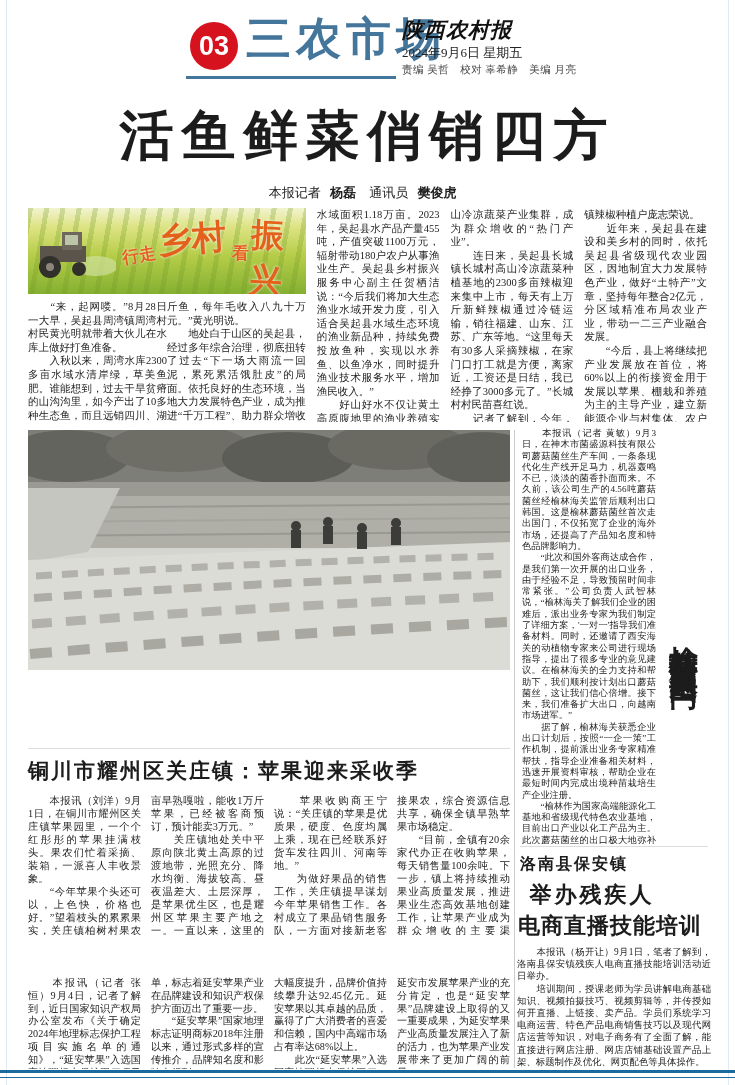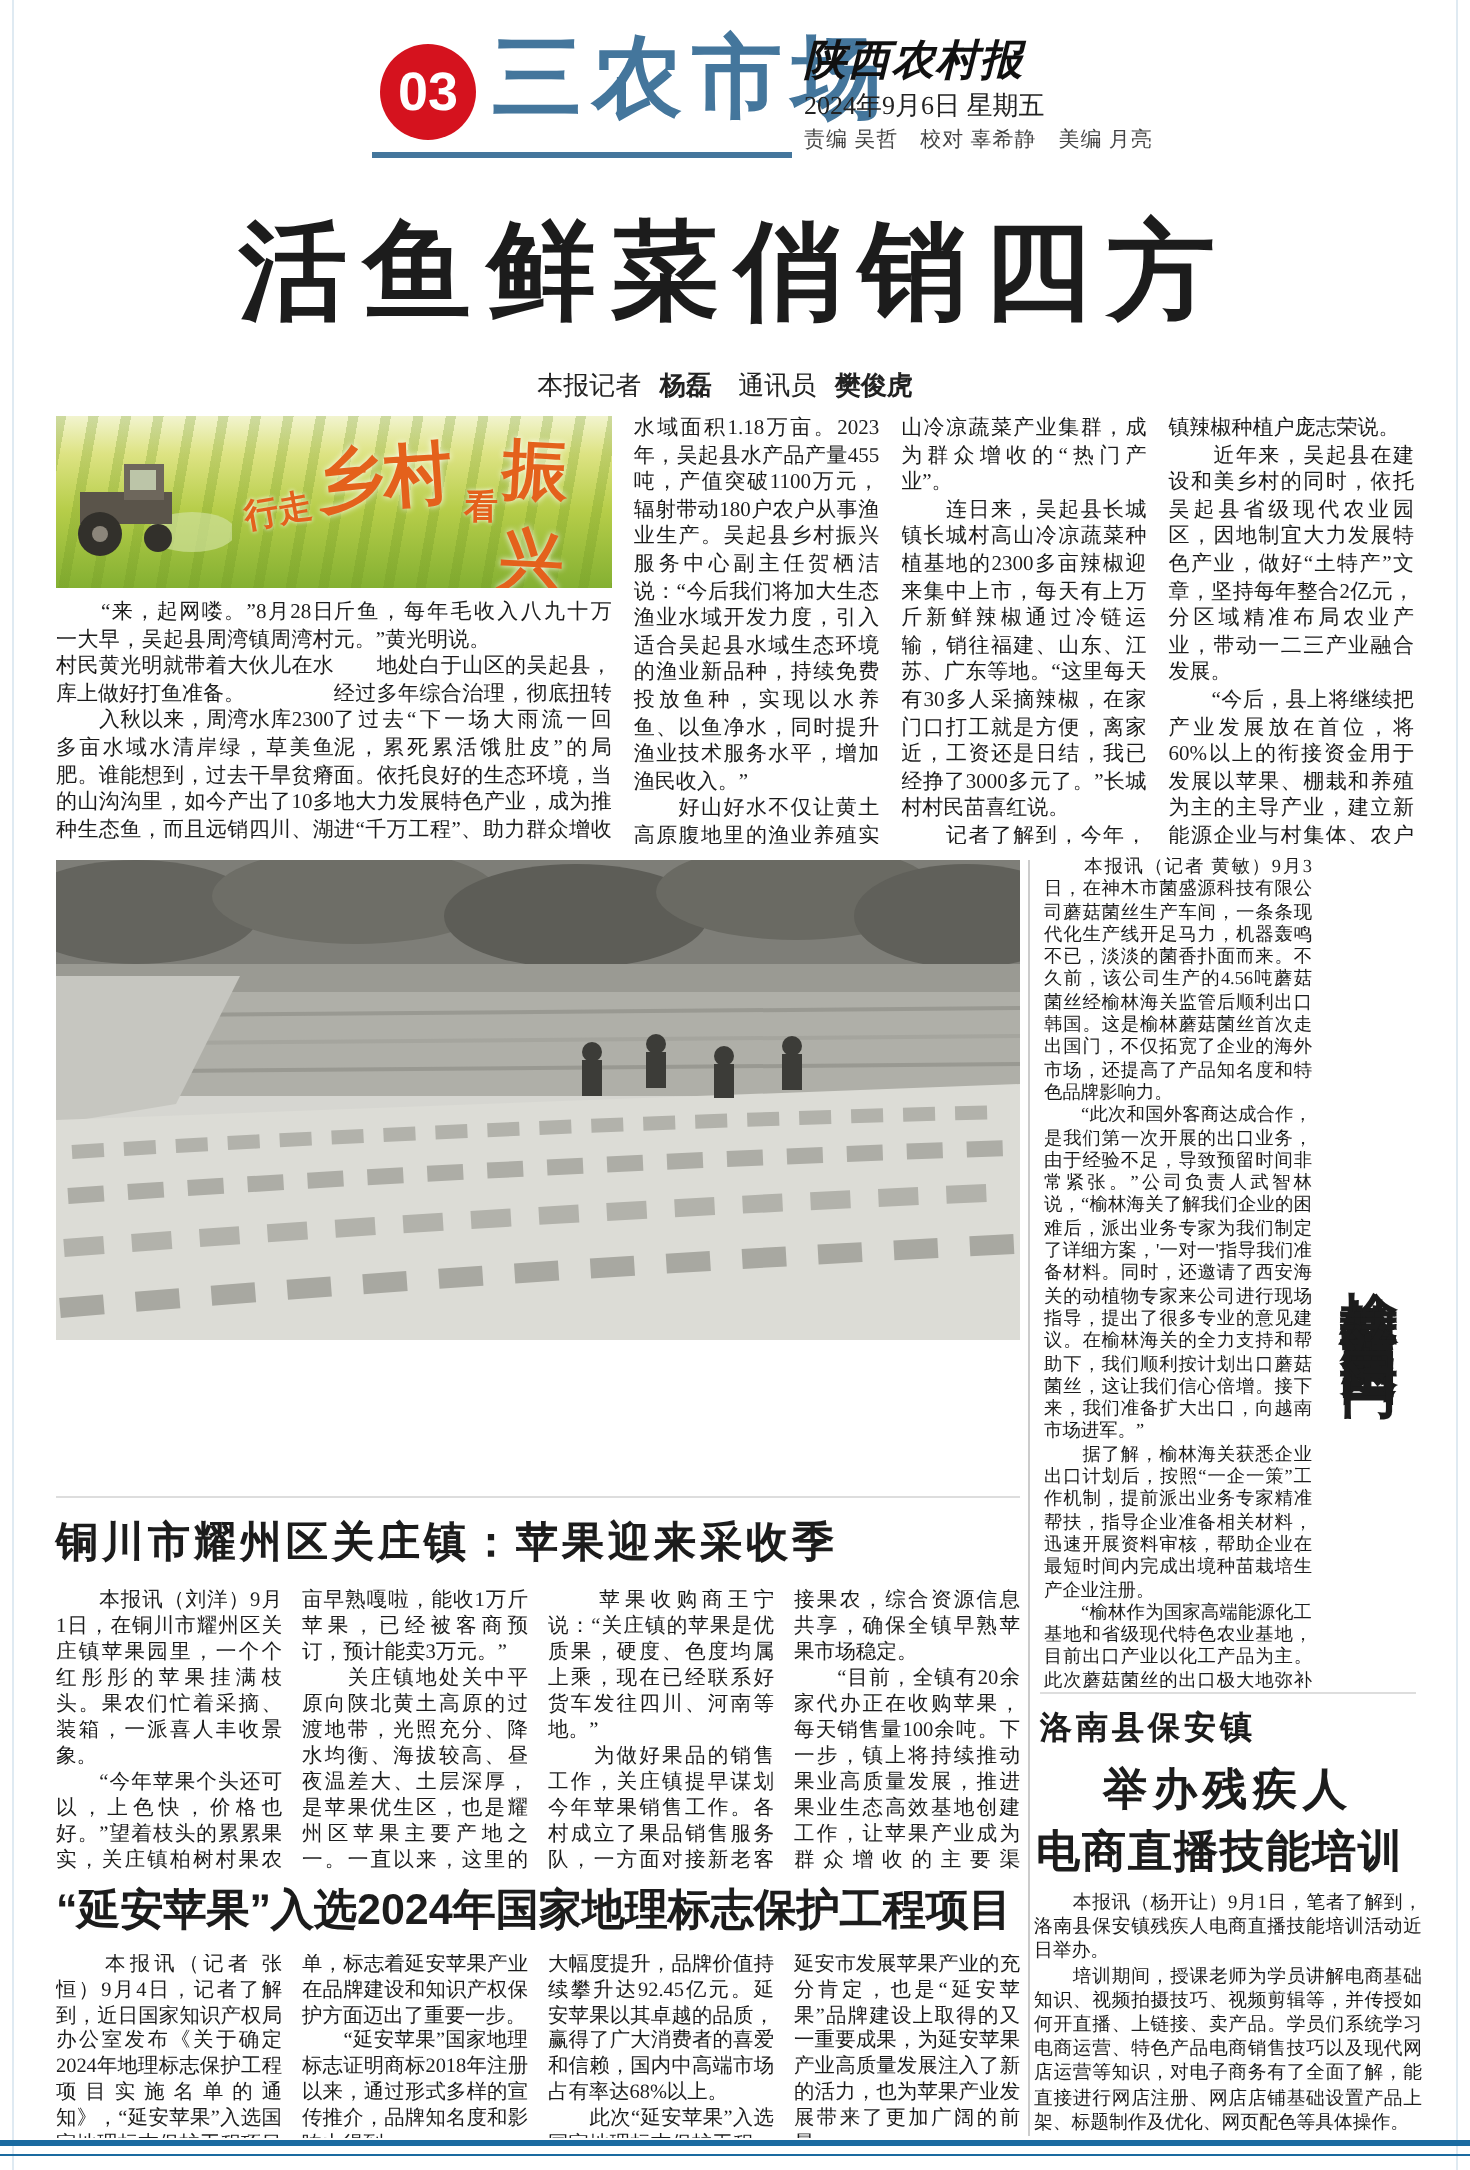--- a/index.html
+++ b/index.html
@@ -67,21 +67,21 @@
   .yl-body{left:522px;top:428px;width:134px;height:416px;font-size:9.2px;line-height:11.3px;text-align:justify;white-space:pre-wrap;overflow:hidden;}
   .yl-title{
     left:660px;top:452px;width:48px;height:376px;
     writing-mode:vertical-rl;text-orientation:upright;
     font-size:29px;font-weight:bold;letter-spacing:3px;line-height:48px;
     text-align:center;
   }
   
   .ln-rule{left:520px;top:846px;width:188px;}
   .ln-kicker{left:520px;top:854px;font-size:16px;font-weight:bold;letter-spacing:2px;}
-  .ln-t1{left:518px;top:880px;width:192px;text-align:center;font-size:22px;font-weight:bold;letter-spacing:3px;}
+  .ln-t1{left:496px;top:880px;width:192px;text-align:center;font-size:22px;font-weight:bold;letter-spacing:3px;}
   .ln-t2{left:518px;top:911px;width:192px;font-size:22px;font-weight:bold;letter-spacing:1px;}
   .ln-body{left:517px;top:946px;width:194px;height:122px;font-size:9.4px;line-height:12.2px;text-align:justify;white-space:pre-wrap;overflow:hidden;}
   
   .ya-title{left:28px;top:940px;width:484px;font-size:21.5px;font-weight:bold;white-space:nowrap;letter-spacing:0;}
   .ya-body{left:28px;top:977px;width:482px;height:92px;display:flex;gap:10px;}
   .ya-body .coltext{flex:1;font-size:10.2px;line-height:12.8px;}
   
   .edge{top:0;width:1px;height:1085px;background:#dfeaf2;}
   .bottom-rule-thick{left:0;top:1070px;width:735px;height:3px;background:#1a6aa0;}
   .bottom-rule-thin{left:0;top:1077px;width:735px;height:1px;background:#1a6aa0;}
@@ -200,21 +200,20 @@
   <div class="abs yl-title">榆林蘑菇菌丝首次走出国门</div>
 
   <div class="abs rule-h ln-rule"></div>
   <div class="abs ln-kicker">洛南县保安镇</div>
   <div class="abs ln-t1 sans">举办残疾人</div>
   <div class="abs ln-t2 sans">电商直播技能培训</div>
   <div class="abs ln-body">　　本报讯（杨开让）9月1日，笔者了解到，洛南县保安镇残疾人电商直播技能培训活动近日举办。
 　　培训期间，授课老师为学员讲解电商基础知识、视频拍摄技巧、视频剪辑等，并传授如何开直播、上链接、卖产品。学员们系统学习电商运营、特色产品电商销售技巧以及现代网店运营等知识，对电子商务有了全面了解，能直接进行网店注册、网店店铺基础设置产品上架、标题制作及优化、网页配色等具体操作。
 　　培训期间，学员们通过撰写文案、制作短视频、直播营销等实操，初步掌握了直播带货的相关技能。</div>
 
-  <div class="abs ya-title sans">“延安苹果”入选2024年国家地理标志保护工程项目</div>
   <div class="abs ya-body">
     <div class="coltext">　　本报讯（记者 张恒）9月4日，记者了解到，近日国家知识产权局办公室发布《关于确定2024年地理标志保护工程项目实施名单的通知》，“延安苹果”入选国家地理标志保护工程项目实施名</div>
     <div class="coltext">单，标志着延安苹果产业在品牌建设和知识产权保护方面迈出了重要一步。
 　　“延安苹果”国家地理标志证明商标2018年注册以来，通过形式多样的宣传推介，品牌知名度和影响力得到</div>
     <div class="coltext">大幅度提升，品牌价值持续攀升达92.45亿元。延安苹果以其卓越的品质，赢得了广大消费者的喜爱和信赖，国内中高端市场占有率达68%以上。
 　　此次“延安苹果”入选国家地理标志保护工程，是对</div>
     <div class="coltext">延安市发展苹果产业的充分肯定，也是“延安苹果”品牌建设上取得的又一重要成果，为延安苹果产业高质量发展注入了新的活力，也为苹果产业发展带来了更加广阔的前景。</div>
   </div>
 
   <div class="abs bottom-rule-thick"></div>

